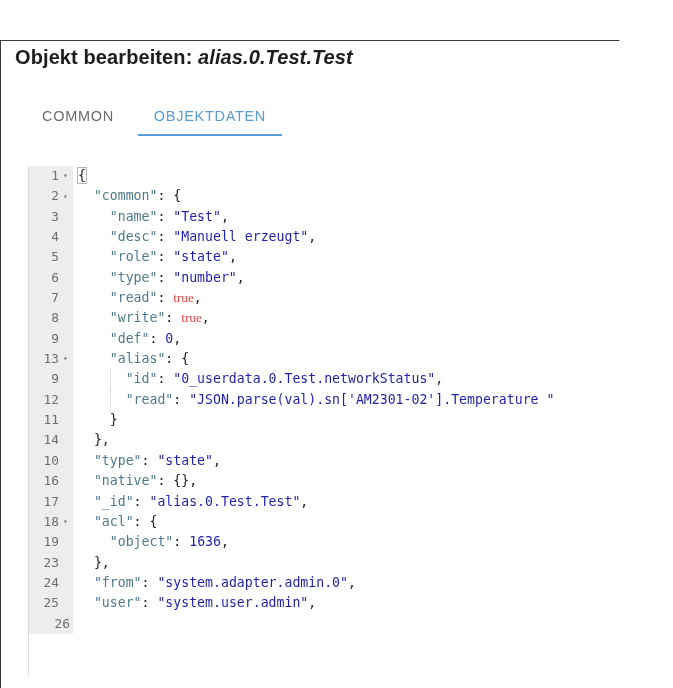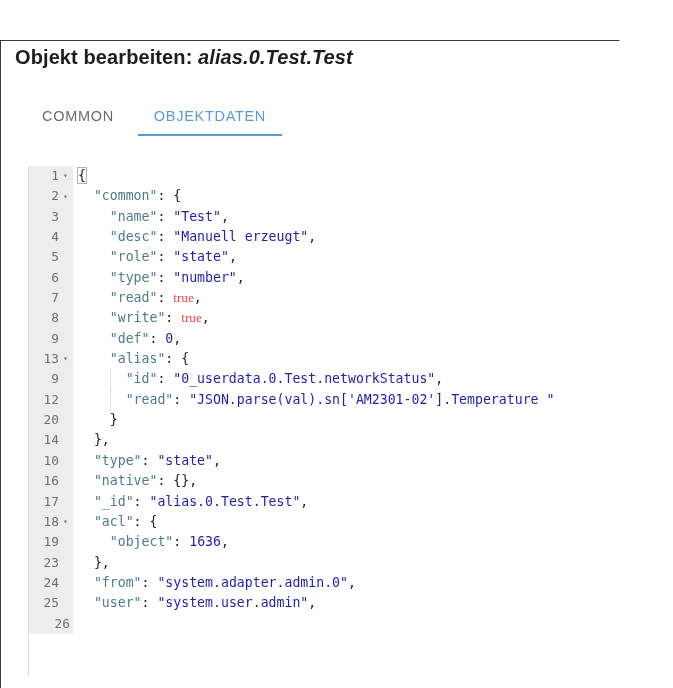--- a/index.html
+++ b/index.html
@@ -253,21 +253,21 @@
         <div class="code-line"><div class="gutter"><span class="num">3</span><span class="fold empty">▾</span></div><div class="code-text"><span>    </span><span class="k">"name"</span><span class="p">: </span><span class="s">"Test"</span><span class="p">,</span></div></div>
         <div class="code-line"><div class="gutter"><span class="num">4</span><span class="fold empty">▾</span></div><div class="code-text"><span>    </span><span class="k">"desc"</span><span class="p">: </span><span class="s">"Manuell erzeugt"</span><span class="p">,</span></div></div>
         <div class="code-line"><div class="gutter"><span class="num">5</span><span class="fold empty">▾</span></div><div class="code-text"><span>    </span><span class="k">"role"</span><span class="p">: </span><span class="s">"state"</span><span class="p">,</span></div></div>
         <div class="code-line"><div class="gutter"><span class="num">6</span><span class="fold empty">▾</span></div><div class="code-text"><span>    </span><span class="k">"type"</span><span class="p">: </span><span class="s">"number"</span><span class="p">,</span></div></div>
         <div class="code-line"><div class="gutter"><span class="num">7</span><span class="fold empty">▾</span></div><div class="code-text"><span>    </span><span class="k">"read"</span><span class="p">: </span><span class="b">true</span><span class="p">,</span></div></div>
         <div class="code-line"><div class="gutter"><span class="num">8</span><span class="fold empty">▾</span></div><div class="code-text"><span>    </span><span class="k">"write"</span><span class="p">: </span><span class="b">true</span><span class="p">,</span></div></div>
         <div class="code-line"><div class="gutter"><span class="num">9</span><span class="fold empty">▾</span></div><div class="code-text"><span>    </span><span class="k">"def"</span><span class="p">: </span><span class="n">0</span><span class="p">,</span></div></div>
         <div class="code-line"><div class="gutter"><span class="num">13</span><span class="fold">▾</span></div><div class="code-text"><span>    </span><span class="k">"alias"</span><span class="p">: {</span></div></div>
         <div class="code-line"><div class="gutter"><span class="num">9</span><span class="fold empty">▾</span></div><div class="code-text"><span class="iguide" style="left: 36.8px;"></span><span>      </span><span class="k">"id"</span><span class="p">: </span><span class="s">"0_userdata.0.Test.networkStatus"</span><span class="p">,</span></div></div>
         <div class="code-line"><div class="gutter"><span class="num">12</span><span class="fold empty">▾</span></div><div class="code-text"><span class="iguide" style="left: 36.8px;"></span><span>      </span><span class="k">"read"</span><span class="p">: </span><span class="s">"JSON.parse(val).sn['AM2301-02'].Temperature "</span></div></div>
-        <div class="code-line"><div class="gutter"><span class="num">20</span><span class="fold empty">▾</span></div><div class="code-text"><span>    </span><span class="p">}</span></div></div>
+        <div class="code-line"><div class="gutter"><span class="num">11</span><span class="fold empty">▾</span></div><div class="code-text"><span>    </span><span class="p">}</span></div></div>
         <div class="code-line"><div class="gutter"><span class="num">14</span><span class="fold empty">▾</span></div><div class="code-text"><span>  </span><span class="p">},</span></div></div>
         <div class="code-line"><div class="gutter"><span class="num">10</span><span class="fold empty">▾</span></div><div class="code-text"><span>  </span><span class="k">"type"</span><span class="p">: </span><span class="s">"state"</span><span class="p">,</span></div></div>
         <div class="code-line"><div class="gutter"><span class="num">16</span><span class="fold empty">▾</span></div><div class="code-text"><span>  </span><span class="k">"native"</span><span class="p">: {},</span></div></div>
         <div class="code-line"><div class="gutter"><span class="num">17</span><span class="fold empty">▾</span></div><div class="code-text"><span>  </span><span class="k">"_id"</span><span class="p">: </span><span class="s">"alias.0.Test.Test"</span><span class="p">,</span></div></div>
         <div class="code-line"><div class="gutter"><span class="num">18</span><span class="fold">▾</span></div><div class="code-text"><span>  </span><span class="k">"acl"</span><span class="p">: {</span></div></div>
         <div class="code-line"><div class="gutter"><span class="num">19</span><span class="fold empty">▾</span></div><div class="code-text"><span>    </span><span class="k">"object"</span><span class="p">: </span><span class="n">1636</span><span class="p">,</span></div></div>
         <div class="code-line"><div class="gutter"><span class="num">23</span><span class="fold empty">▾</span></div><div class="code-text"><span>  </span><span class="p">},</span></div></div>
         <div class="code-line"><div class="gutter"><span class="num">24</span><span class="fold empty">▾</span></div><div class="code-text"><span>  </span><span class="k">"from"</span><span class="p">: </span><span class="s">"system.adapter.admin.0"</span><span class="p">,</span></div></div>
         <div class="code-line"><div class="gutter"><span class="num">25</span><span class="fold empty">▾</span></div><div class="code-text"><span>  </span><span class="k">"user"</span><span class="p">: </span><span class="s">"system.user.admin"</span><span class="p">,</span></div></div>
         <div class="code-line"><div class="gutter"><span class="num">26</span></div><div class="code-text"></div></div>

